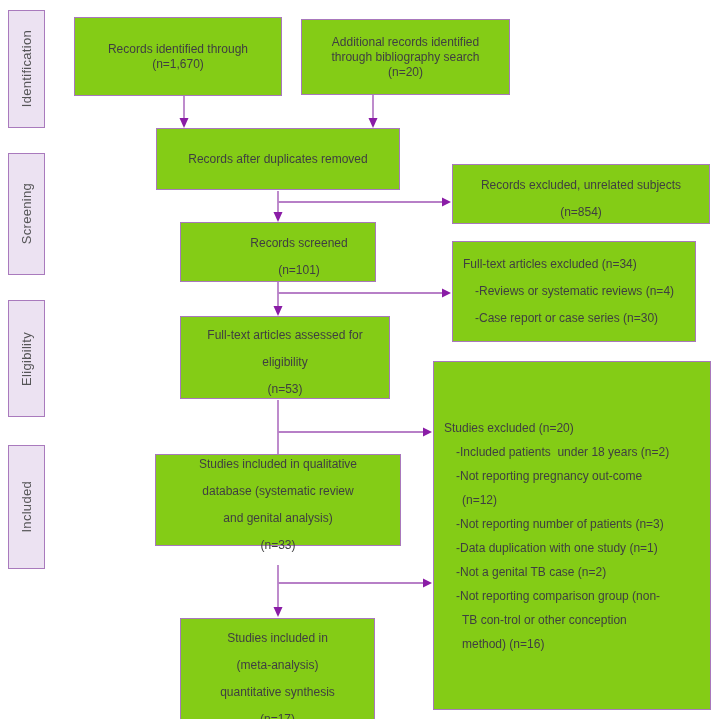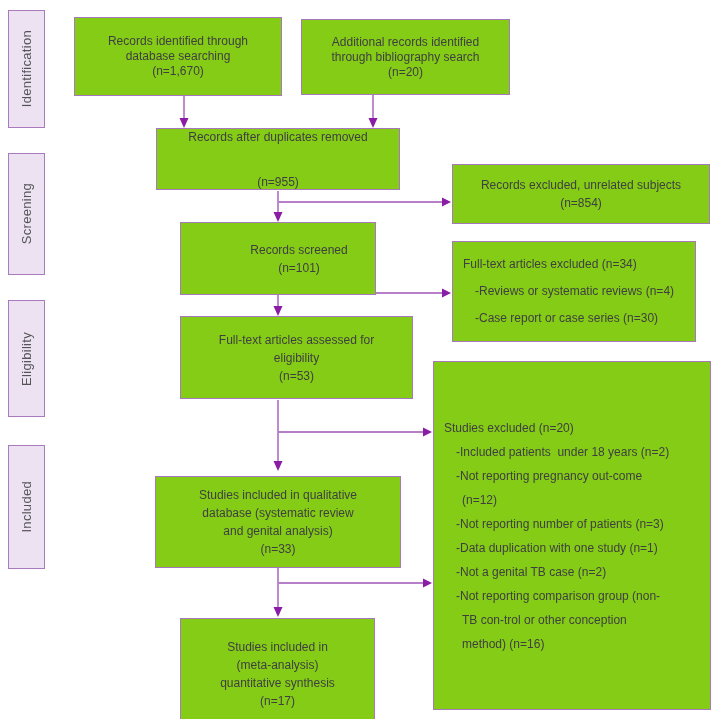--- a/index.html
+++ b/index.html
@@ -7,21 +7,21 @@
     position:relative;width:718px;height:719px;background:#ffffff;
     font-family:"Liberation Sans", sans-serif;color:#3f3f41;overflow:hidden;
   }
   .flowbox{
     position:absolute;border:1.5px solid #a878bc;background:#84cc16;
     display:flex;flex-direction:column;justify-content:center;align-items:center;
     text-align:center;font-size:12px;line-height:15px;box-sizing:border-box;
   }
   .flowbox .ln{width:100%;}
   .lh16 .ln{line-height:16px;}
-  .lh18 .ln{line-height:18px;}
+  .lh18 .ln{line-height:18px;margin-top:9px;}
   .leftbox{align-items:flex-start;text-align:left;padding-left:10px;padding-right:4px;}
   .lh27 .ln{line-height:27px;}
   .lh24 .ln{line-height:24px;white-space:pre-wrap;}
   .ind1{padding-left:12px;}
   .ind2{padding-left:18px;}
   .stagebox{
     position:absolute;border:1.5px solid #a97abd;background:#ece2f2;
     display:flex;justify-content:center;align-items:center;box-sizing:border-box;
     font-size:13px;color:#555557;
   }
@@ -30,25 +30,25 @@
   }
   
   #stage-identification{left:8px;top:10px;width:37px;height:118px;}
   #stage-screening{left:8px;top:153px;width:37px;height:122px;}
   #stage-eligibility{left:8px;top:300px;width:37px;height:117px;}
   #stage-included{left:8px;top:445px;width:37px;height:124px;}
   #box-db-search{left:74px;top:17px;width:208px;height:79px;}
   #box-bib-search{left:301px;top:19px;width:209px;height:76px;}
   #box-after-duplicates{left:156px;top:128px;width:244px;height:62px;gap:29px;}
   #box-records-excluded{left:452px;top:164px;width:258px;height:60px;}
-  #box-records-screened{left:180px;top:222px;width:196px;height:73px;padding-left:42px;}
+  #box-records-screened{left:180px;top:222px;width:196px;height:60px;padding-left:42px;}
   #box-fulltext-excluded{left:452px;top:241px;width:244px;height:101px;}
-  #box-fulltext-assessed{left:180px;top:316px;width:233px;height:83px;}
+  #box-fulltext-assessed{left:180px;top:316px;width:210px;height:83px;}
   #box-studies-excluded{left:433px;top:361px;width:278px;height:349px;}
-  #box-qualitative{left:155px;top:476px;width:246px;height:92px;}
+  #box-qualitative{left:155px;top:454px;width:246px;height:92px;}
   #box-quantitative{left:180px;top:618px;width:195px;height:112px;}
   #arrows{position:absolute;left:0;top:0;width:718px;height:719px;pointer-events:none;}
   #arrows line{stroke:#b77fc7;stroke-width:1.8;}
   #arrows polygon{fill:#8a1ca6;}
 </style>
 </head>
 <body>
 
 <div id="stage">
 
@@ -103,33 +103,31 @@
   </div>
   <div class="stagebox" id="stage-eligibility">
     <span>Eligibility</span>
   </div>
   <div class="stagebox" id="stage-included">
     <span>Included</span>
   </div>
 
   <div class="flowbox" id="box-db-search">
     <div class="ln">Records identified through</div>
-    <div class="ln">database searching</div>
     <div class="ln">(n=1,670)</div>
   </div>
 
   <div class="flowbox" id="box-bib-search">
     <div class="ln">Additional records identified</div>
     <div class="ln">through bibliography search</div>
     <div class="ln">(n=20)</div>
   </div>
 
   <div class="flowbox lh16" id="box-after-duplicates">
     <div class="ln">Records after duplicates removed</div>
-    <div class="ln">(n=955)</div>
   </div>
 
   <div class="flowbox lh18" id="box-records-excluded">
     <div class="ln">Records excluded, unrelated subjects</div>
     <div class="ln">(n=854)</div>
   </div>
 
   <div class="flowbox lh18" id="box-records-screened">
     <div class="ln">Records screened</div>
     <div class="ln">(n=101)</div>

